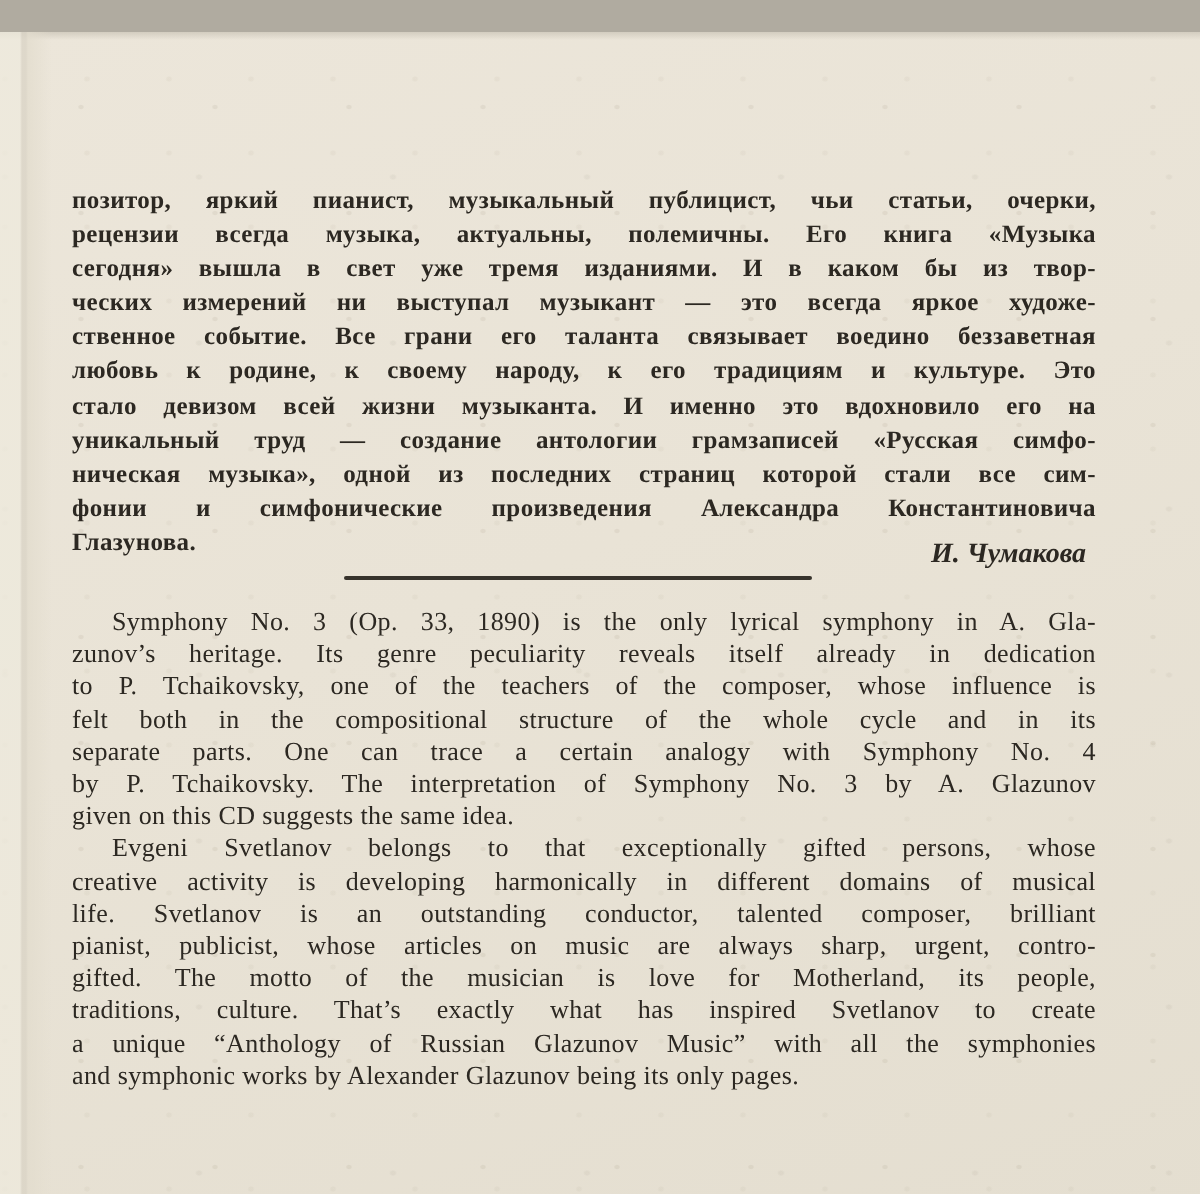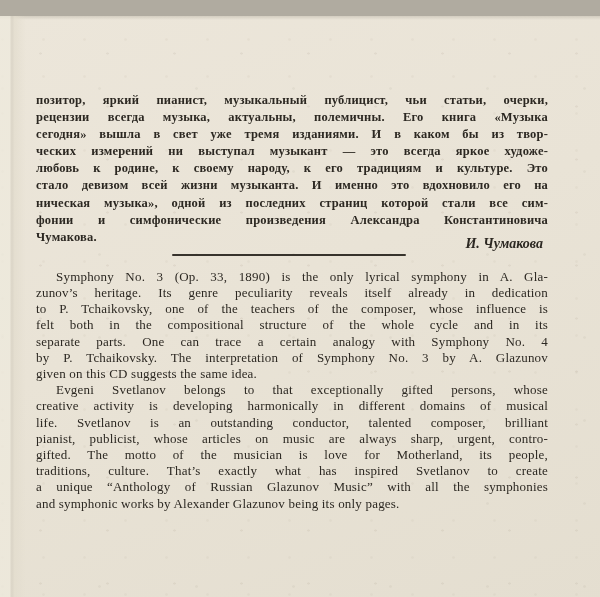--- a/index.html
+++ b/index.html
@@ -111,25 +111,27 @@
   <div class="edge-left"></div>
   <div class="edge-bottom"></div>
 
   <div class="content">
 
     <div class="para russian">
         <div class="line">позитор, яркий пианист, музыкальный публицист, чьи статьи, очерки,</div>
         <div class="line">рецензии всегда музыка, актуальны, полемичны. Его книга «Музыка</div>
         <div class="line">сегодня» вышла в свет уже тремя изданиями. И в каком бы из твор-</div>
         <div class="line">ческих измерений ни выступал музыкант — это всегда яркое художе-</div>
+        <div class="line">ственное событие. Все грани его таланта связывает воедино беззаветная</div>
         <div class="line">любовь к родине, к своему народу, к его традициям и культуре. Это</div>
         <div class="line">стало девизом всей жизни музыканта. И именно это вдохновило его на</div>
+        <div class="line">уникальный труд — создание антологии грамзаписей «Русская симфо-</div>
         <div class="line">ническая музыка», одной из последних страниц которой стали все сим-</div>
         <div class="line">фонии и симфонические произведения Александра Константиновича</div>
-        <div class="line last">Чумакова.</div>
+        <div class="line last">Глазунова.</div>
       </div>
 
     <div class="signature">И. Чумакова</div>
 
     <div class="divider"></div>
 
     <div class="para english first">
         <div class="line indent">Symphony No. 3 (Op. 33, 1890) is the only lyrical symphony in A. Gla-</div>
         <div class="line">zunov’s heritage. Its genre peculiarity reveals itself already in dedication</div>
         <div class="line">to P. Tchaikovsky, one of the teachers of the composer, whose influence is</div>

